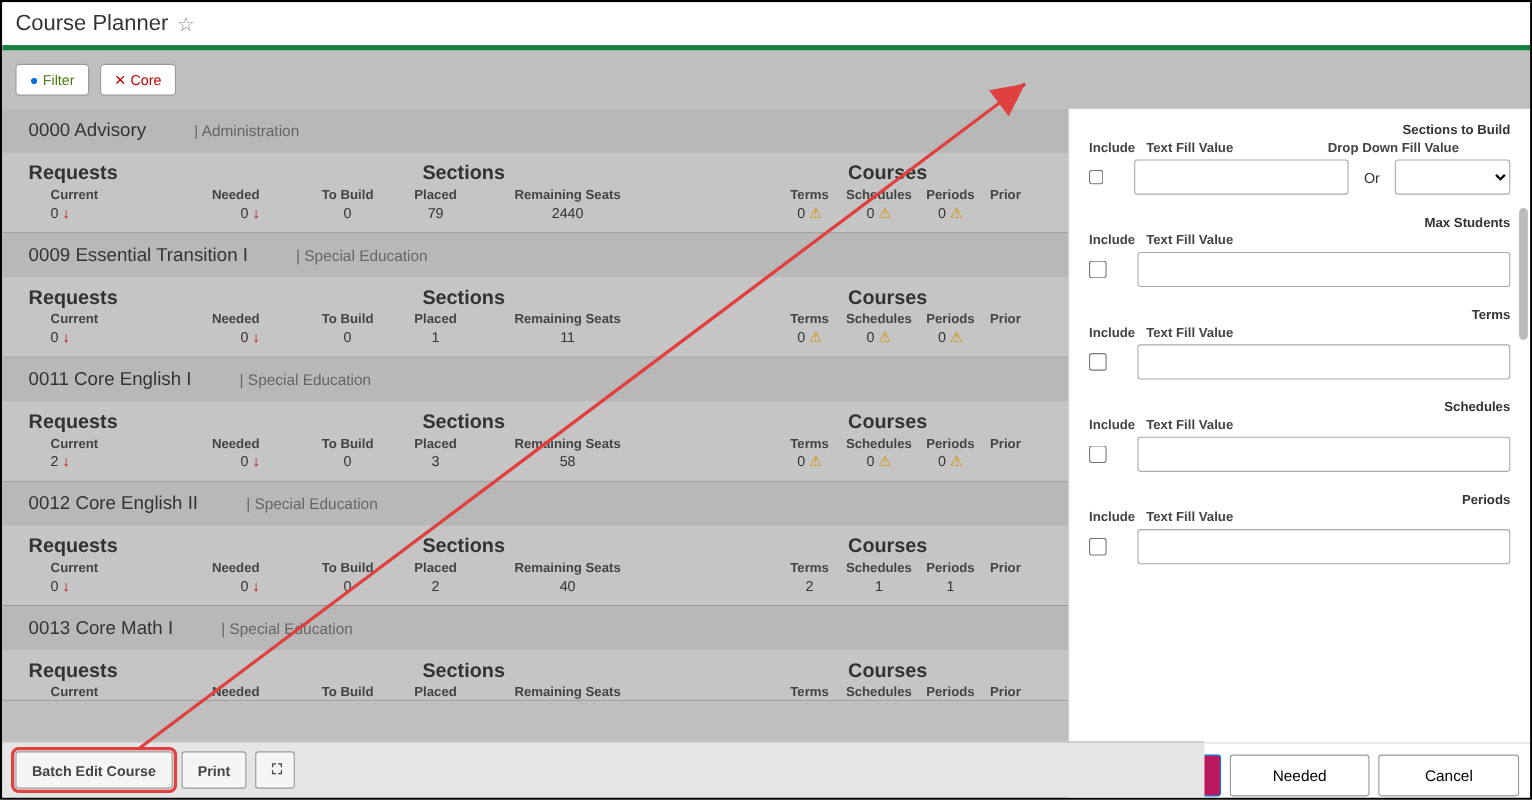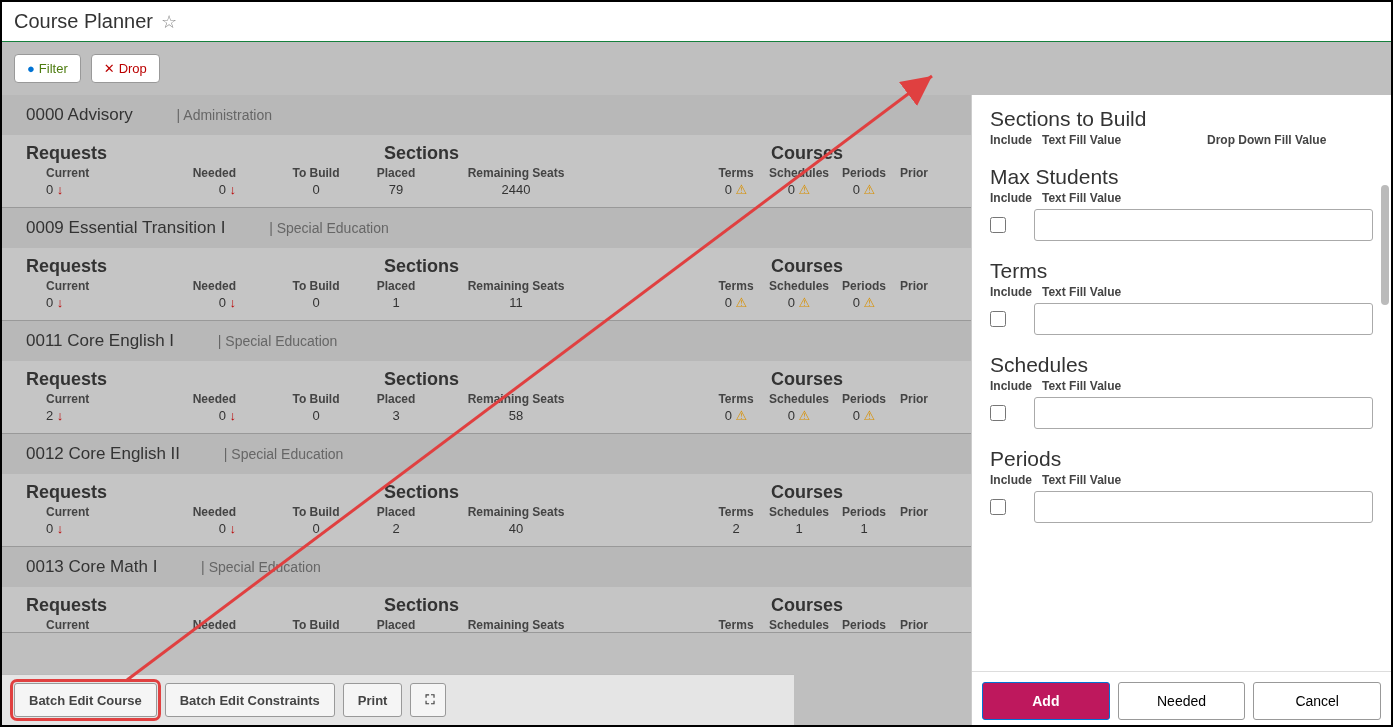--- a/index.html
+++ b/index.html
@@ -1,17 +1,17 @@
 <!DOCTYPE html>
 <html><head>
 <meta charset="utf-8">
 <style>
 * { box-sizing: border-box; margin: 0; padding: 0; }
 body { font-family: Arial, sans-serif; font-size: 13px; color: #333; background: #fff; width: 1393px; height: 727px; overflow: hidden; position: relative; border: 2px solid #000; }
-.top-bar { display: flex; justify-content: space-between; align-items: center; padding: 8px 12px; border-bottom: 1px solid #15803d; background: #fff; }
+.top-bar { display: flex; justify-content: space-between; align-items: center; padding: 8px 12px; border-bottom: 5px solid #15803d; background: #fff; }
 .page-title { font-size: 20px; font-weight: normal; display: flex; align-items: center; gap: 8px; }
 .star-icon { font-size: 18px; color: #888; }
 .breadcrumb { font-size: 13px; color: #666; }
 .breadcrumb a { color: #0073d4; text-decoration: none; }
 .breadcrumb .sep { margin: 0 6px; color: #999; }
 .toolbar { padding: 12px; background: #bfbfbf; display: flex; gap: 10px; }
 .btn { padding: 6px 12px; border: 1px solid #999; background: #fff; border-radius: 4px; cursor: pointer; font-size: 13px; display: inline-flex; align-items: center; gap: 4px; }
 .btn.filter { color: #4d7c0f; }
 .btn.filter::before { content: "●"; color: #0073d4; }
 .btn.reset { color: #b00; }
@@ -43,21 +43,21 @@
 .warn-icon { color: #d89000; }
 .bottom-toolbar { position: absolute; bottom: 0; left: 0; right: 0; padding: 8px 12px; background: #e5e5e5; border-top: 1px solid #bbb; display: flex; gap: 8px; }
 .bottom-btn { padding: 8px 14px; border: 1px solid #999; background: #f5f5f5; border-radius: 3px; cursor: pointer; font-size: 13px; font-weight: bold; color: #444; }
 .bottom-btn.highlighted { outline: 3px solid #e04040; outline-offset: 1px; }
 .bottom-btn.icon-only { width: 36px; text-align: center; }
 .side-panel { width: 420px; background: #fff; border-left: 1px solid #ccc; display: flex; flex-direction: column; position: relative; }
 .panel-header { padding: 18px 18px 10px; font-size: 20px; font-weight: bold; background: #e8e8e8; border-bottom: 1px solid #ddd; }
 .panel-body { flex: 1; overflow-y: auto; padding: 12px 18px; position: relative; }
 .panel-desc { font-size: 13px; line-height: 1.5; margin-bottom: 16px; }
 .field-group { margin-bottom: 18px; }
-.field-title { font-weight: normal; font-size: 21px; margin-bottom: 2px; }
+.field-title { font-weight: bold; font-size: 12px; margin-bottom: 2px; text-align: right; }
 .field-labels { display: flex; font-size: 12px; font-weight: bold; color: #444; margin-bottom: 4px; gap: 8px; }
 .lbl-include { width: 44px; }
 .lbl-textfill { flex: 1; }
 .lbl-dropfill { width: 166px; }
 .field-row { display: flex; align-items: center; gap: 8px; }
 .field-row input[type=checkbox] { width: 16px; height: 16px; margin-right: 20px; }
 .field-row input[type=text] { flex: 1; padding: 6px 8px; border: 1px solid #aaa; border-radius: 3px; height: 32px; }
 .field-row .or-text { margin: 0 6px; font-size: 13px; }
 .field-row select { width: 166px; padding: 6px 8px; border: 1px solid #aaa; border-radius: 3px; height: 32px; background: #fff; }
 .panel-footer { padding: 10px; display: flex; gap: 8px; border-top: 1px solid #ddd; }
@@ -72,21 +72,21 @@
 
 <div class="top-bar">
   <div class="page-title">
     <span>Course Planner</span>
     <span class="star-icon">☆</span>
   </div>
 </div>
 
 <div class="toolbar">
   <button class="btn filter">Filter</button>
-  <button class="btn reset">Drop</button>
+  <button class="btn reset">Core</button>
 </div>
 
 <div class="main-content">
   <div class="course-list" id="course-list">
       <div class="course-group">
     <div class="course-header">
       <span>0000 Advisory</span>
       <span class="dept">Administration</span>
     </div>
     <div class="section-headers">
@@ -252,20 +252,26 @@
   <div class="side-panel">
     <div class="panel-body">
       <div id="panel-fields">
           <div class="field-group">
     <div class="field-title">Sections to Build</div>
     <div class="field-labels">
       <div class="lbl-include">Include</div>
       <div class="lbl-textfill">Text Fill Value</div>
       <div class="lbl-dropfill">Drop Down Fill Value</div>
     </div>
+    <div class="field-row">
+      <input type="checkbox" style="">
+      <input type="text" style="">
+      <span class="or-text">Or</span>
+              <select><option></option></select>
+    </div>
           </div>
           <div class="field-group">
     <div class="field-title">Max Students</div>
     <div class="field-labels">
       <div class="lbl-include">Include</div>
       <div class="lbl-textfill">Text Fill Value</div>
 
     </div>
     <div class="field-row">
       <input type="checkbox" style="">
@@ -317,23 +323,22 @@
       <div class="scroll-indicator"></div>
     </div>
     <div class="panel-footer">
       <button class="pbtn primary">Add</button>
       <button class="pbtn">Needed</button>
       <button class="pbtn">Cancel</button>
     </div>
   </div>
 </div>
 
-<div class="bottom-toolbar" style="width:792px;">
+<div class="bottom-toolbar" style="width:1093px;">
   <button class="bottom-btn highlighted">Batch Edit Course</button>
-  <button class="bottom-btn">Batch Edit Constraints</button>
   <button class="bottom-btn">Print</button>
   <button class="bottom-btn icon-only"><span>⛶</span></button>
 </div>
 
 <svg class="annotation-arrow">
   <defs>
       <marker id="arrh" markerWidth="12" markerHeight="12" refX="10" refY="5" orient="auto">
         <path d="M0,0 L10,5 L0,10 z" fill="#e04040"></path>
       </marker>
     </defs>

